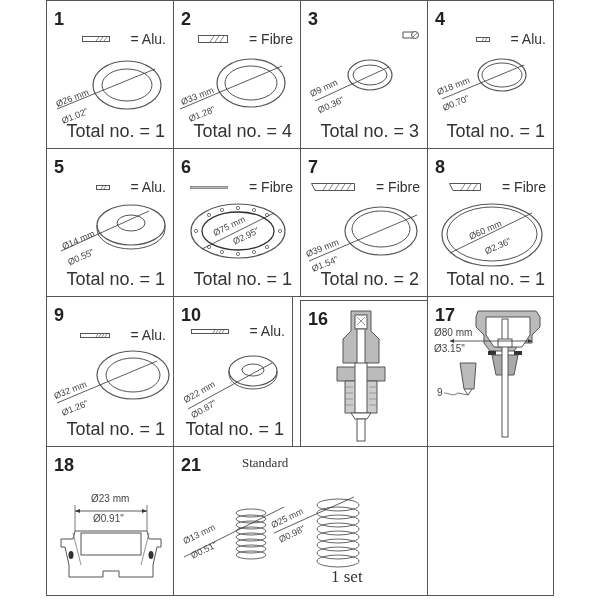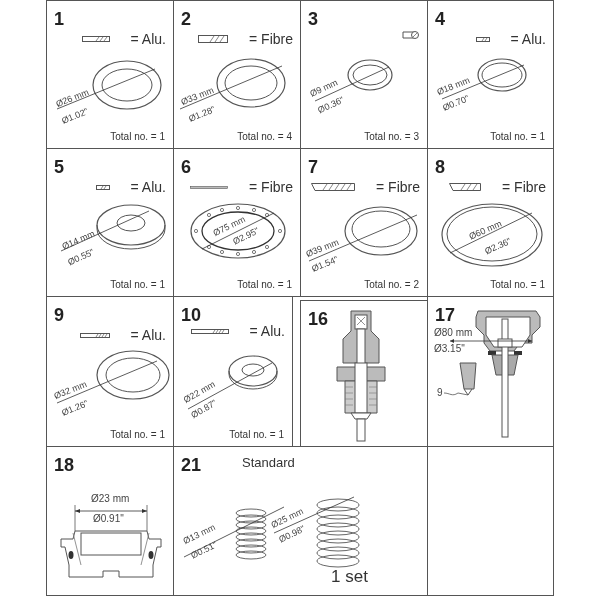--- a/index.html
+++ b/index.html
@@ -1,23 +1,23 @@
 <!DOCTYPE html>
 <html><head>
 <meta charset="utf-8">
 <style>
   html, body { margin: 0; padding: 0; background: #ffffff; }
   body { width: 600px; height: 600px; position: relative; overflow: hidden; font-family: "DejaVu Sans", sans-serif; color: #222; }
   .grid { position: absolute; left: 46px; top: 0; width: 508px; height: 596px; }
   .cell { position: absolute; box-sizing: border-box; border: 1px solid #555; background: #fff; }
   .num { position: absolute; left: 7px; top: 8px; font-weight: bold; font-size: 18px; color: #222; font-family: "Liberation Sans", sans-serif; }
   .legend { position: absolute; right: 7px; top: 30px; font-size: 14px; color: #333; display: flex; align-items: center; gap: 21px; font-family: "Liberation Sans", sans-serif; }
-  .total { position: absolute; right: 8px; bottom: 6px; font-size: 10px; color: #333; font-family: "Liberation Sans", sans-serif; }
+  .total { position: absolute; right: 8px; bottom: 6px; font-size: 18px; color: #333; font-family: "Liberation Sans", sans-serif; }
   .dim { position: absolute; font-size: 9px; color: #444; font-family: "Liberation Sans", sans-serif; white-space: nowrap; }
-  .sub { position: absolute; font-size: 12px; color: #333; font-family: Liberation Sans, sans-serif; }
+  .sub { position: absolute; font-size: 12px; color: #333; font-family: Liberation Serif, serif; }
   svg { position: absolute; overflow: visible; }
 </style>
 </head>
 <body>
 
 <div class="grid">
 
   <div class="cell" style="left:0;top:0;width:128px;height:149px;">
     <span class="num">1</span>
     <div class="legend">

